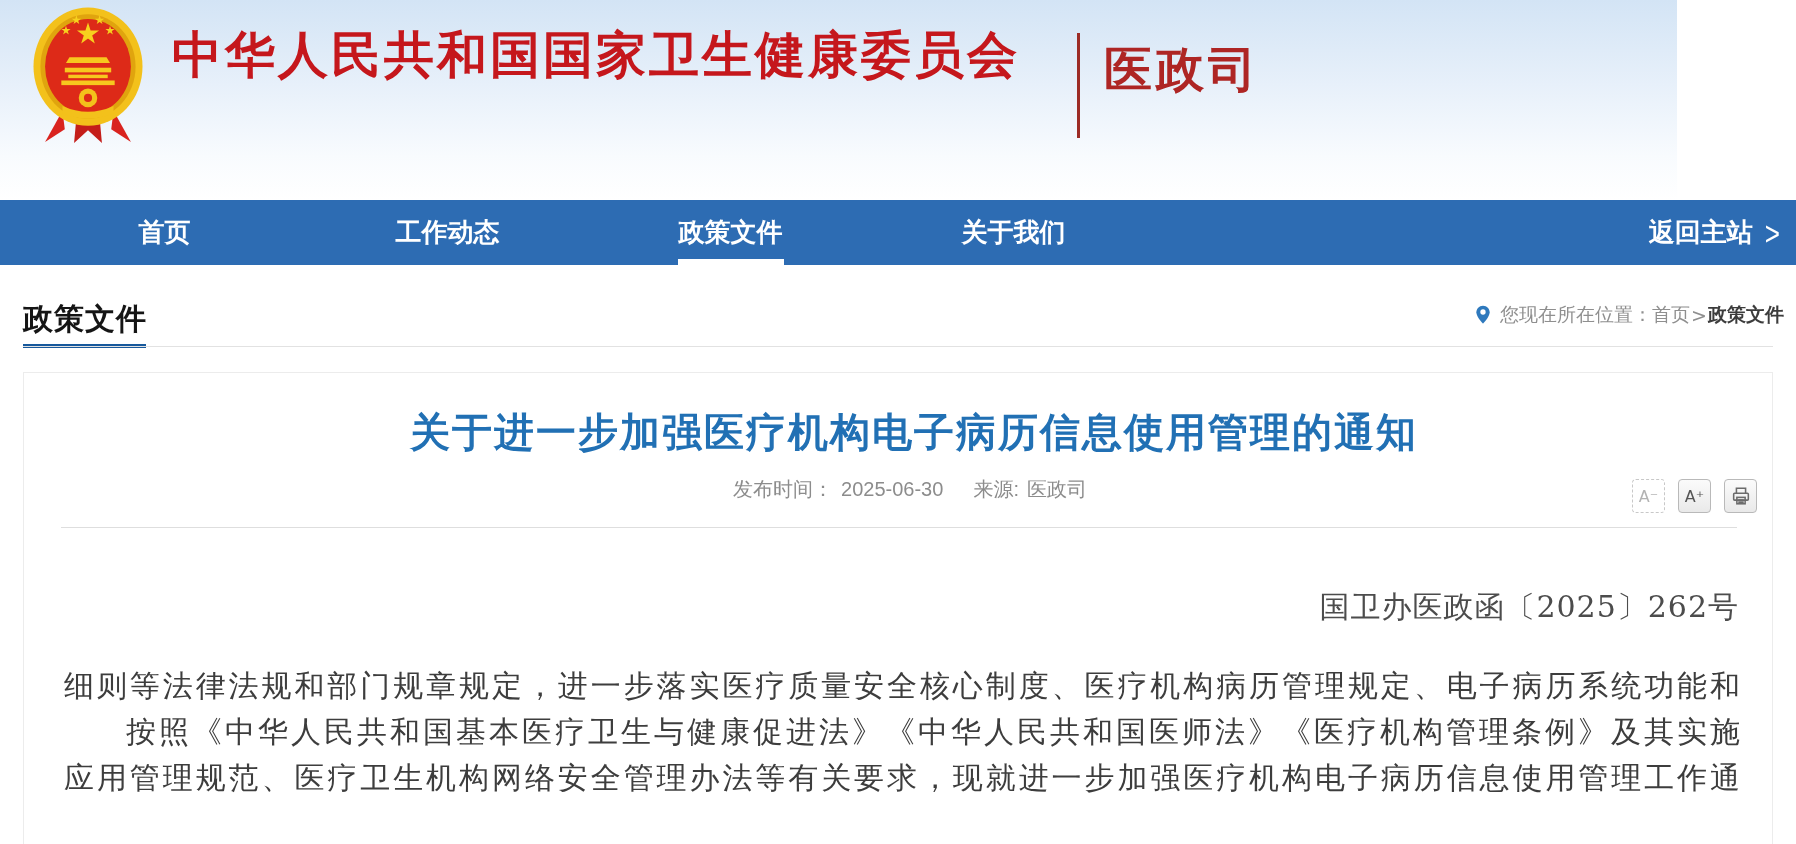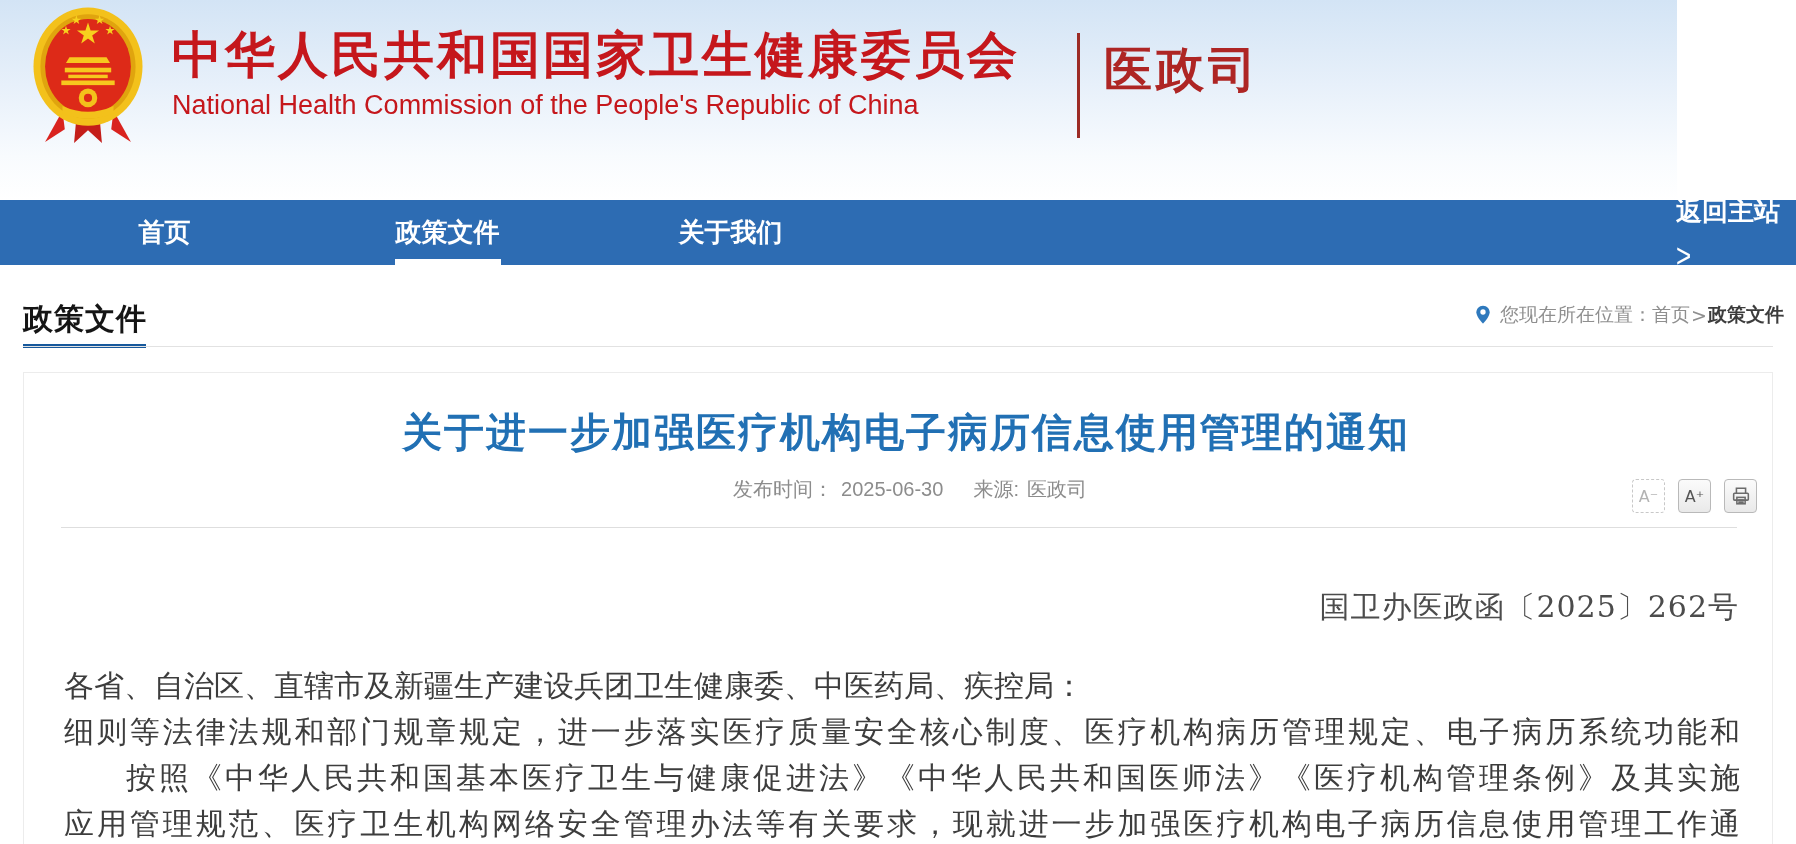--- a/index.html
+++ b/index.html
@@ -17,39 +17,39 @@
   .dept { position:absolute; left:1104px; top:38px; font-size:48px; font-weight:bold; color:#ae2524; letter-spacing:4px; }
 
   
   .nav { position:absolute; top:200px; left:0; width:1796px; height:65px; background:#2d6cb3;
     display:flex; align-items:center; padding-left:23px; }
   .nav-item { width:283px; height:65px; line-height:65px; text-align:center; color:#fff;
     font-size:26px; font-weight:bold; position:relative; cursor:pointer; }
   .nav-item.active::after { content:""; position:absolute; left:50%; transform:translateX(-50%);
     bottom:0; width:106px; height:6px; background:#fff; }
   .nav-return { margin-left:auto; padding-right:16px; color:#fff; font-size:26px; font-weight:bold;
-    display:flex; align-items:flex-start; gap:12px; cursor:pointer;flex-direction:column; }
+    display:flex; align-items:flex-end; gap:12px; cursor:pointer; }
   .nav-return .chev { font-weight:400; font-size:26px; transform:scaleY(1.25); }
 
   
   .crumb-title { position:absolute; left:23px; top:299px; font-size:30px; font-weight:bold;
     color:#151515; letter-spacing:1px; }
   .crumb-grayline { position:absolute; left:23px; top:346px; width:1750px; height:1px; background:#e2e2e2; }
   .crumb-blueline { position:absolute; left:23px; top:344px; width:123px; height:4px; background:#17599c; }
   .location { position:absolute; right:12px; top:302px; display:flex; align-items:center;
     font-family:"DejaVu Serif",serif; font-size:19px; color:#8f8f8f; }
   .location .pin { width:16px; height:20px; margin-right:9px; flex:0 0 auto; }
   .loc-home { cursor:pointer; }
   .loc-sep { margin:0 1px; }
   .loc-current { color:#3c3c3c; font-weight:bold; cursor:pointer; }
 
   
   .content { position:absolute; left:23px; top:372px; width:1750px; height:472px;
     background:#fff; border:1px solid #ececec; border-bottom:none; }
-  .art-title { position:absolute; top:32px; left:8px; width:100%; text-align:center;
+  .art-title { position:absolute; top:32px; left:16px; width:100%; text-align:center;
     font-size:40px; font-weight:bold; color:#2170b4; letter-spacing:2px; white-space:nowrap; }
   .meta { position:absolute; top:103px; left:12px; width:100%; text-align:center;
     font-size:20px; color:#8c8c8c; }
   .meta .m-date { margin-left:8px; }
   .meta .m-srclbl { margin-left:30px; }
   .meta .m-src { margin-left:8px; }
   .tools { position:absolute; top:106px; right:15px; display:flex; gap:13px; }
   .tool-btn { width:33px; height:34px; border-radius:4px; display:flex; align-items:center;
     justify-content:center; font-size:16px; cursor:pointer; font-family:"DejaVu Sans",sans-serif; }
   .btn-dashed { border:1px dashed #c8c8c8; background:#fff; color:#b3b3b3; }
@@ -87,28 +87,28 @@
         <rect x="30" y="53" width="40" height="4"></rect>
         <rect x="33" y="59" width="34" height="3"></rect>
         <rect x="27" y="64" width="46" height="4"></rect>
       </g>
       <circle cx="50" cy="79" r="8" fill="#f3c11b"></circle>
       <circle cx="50" cy="79" r="3.5" fill="#dd2a18"></circle>
       <path d="M28 86 Q50 96 72 86 L72 92 Q50 102 28 92 Z" fill="#f3c11b"></path>
     </svg>
     <div class="titles">
       <div class="cn-title">中华人民共和国国家卫生健康委员会</div>
-      <div class="en-title">National Health Commission of the People's Republic of China</div>
     </div>
     <div class="hdr-divider"></div>
     <div class="dept">医政司</div>
   </div>
 
   <div class="nav">
     <div class="nav-item">首页</div>
+    <div class="nav-item">工作动态</div>
     <div class="nav-item active">政策文件</div>
     <div class="nav-item">关于我们</div>
     <div class="nav-return">
       <span>返回主站</span>
       <span class="chev">&gt;</span>
     </div>
   </div>
 
   <div class="crumb-title">政策文件</div>
   <div class="crumb-blueline"></div>
@@ -144,20 +144,19 @@
           </g>
         </svg>
       </div>
     </div>
 
     <div class="meta-line"></div>
 
     <div class="doc-num">国卫办医政函〔2025〕262号</div>
 
     <div class="body-text">
-      <div class="salutation">各省、自治区、直辖市及新疆生产建设兵团卫生健康委、中医药局、疾控局：</div>
       <div class="para-line">细则等法律法规和部门规章规定，进一步落实医疗质量安全核心制度、医疗机构病历管理规定、电子病历系统功能和</div>
       <div class="para-line indent">按照《中华人民共和国基本医疗卫生与健康促进法》《中华人民共和国医师法》《医疗机构管理条例》及其实施</div>
       <div class="para-line">应用管理规范、医疗卫生机构网络安全管理办法等有关要求，现就进一步加强医疗机构电子病历信息使用管理工作通</div>
     </div>
   </div>
 
 </div>
 
 </body></html>

